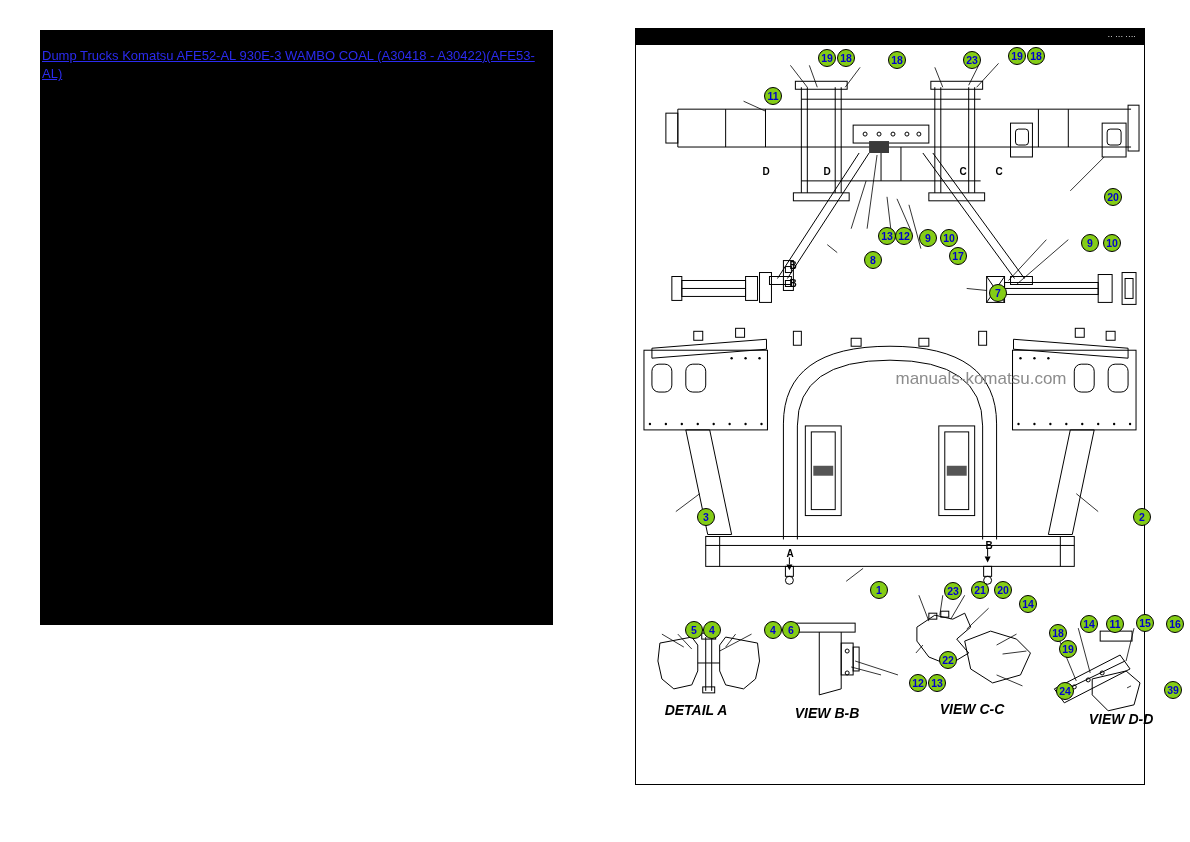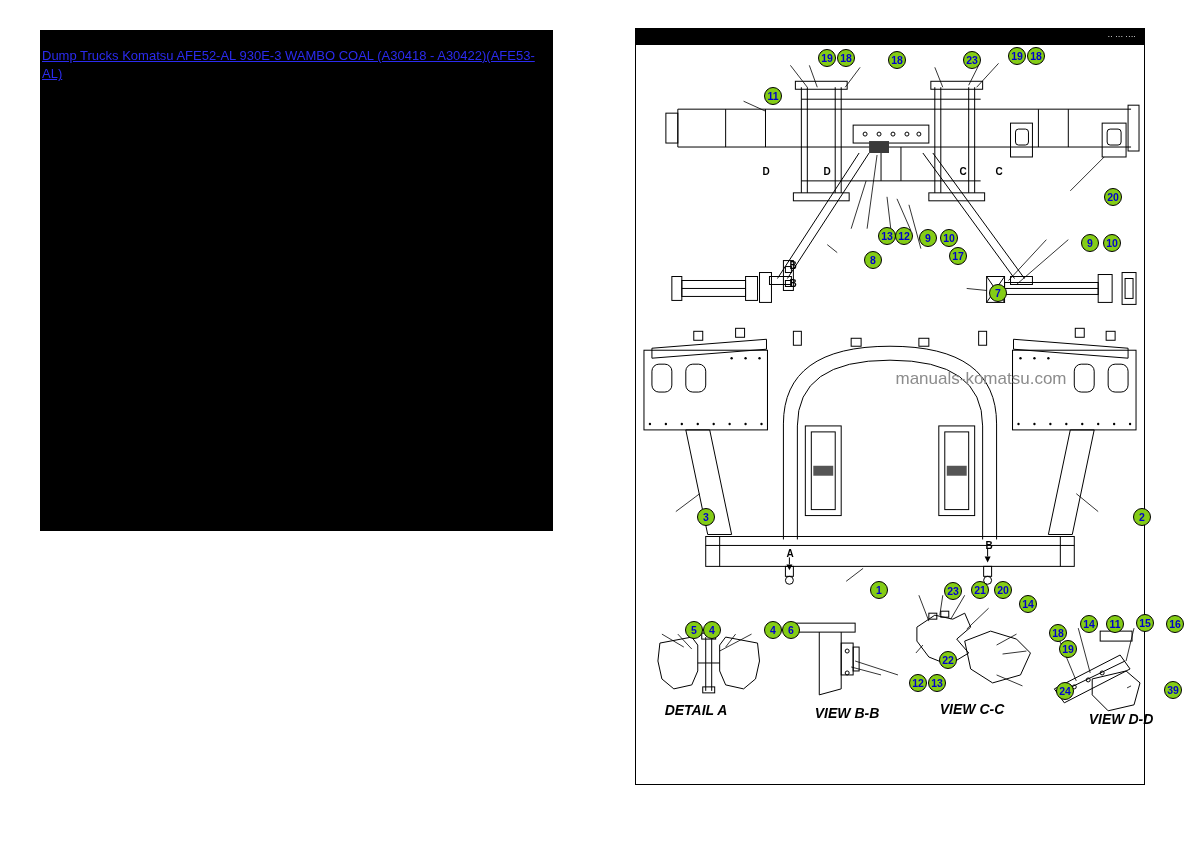--- a/index.html
+++ b/index.html
@@ -1,20 +1,20 @@
 <!DOCTYPE html>
 <html><head>
 <meta charset="utf-8">
 <style>
   * { margin:0; padding:0; box-sizing:border-box; }
   html,body { background:#fff; font-family:"Liberation Sans", sans-serif; }
   .page { position:relative; width:1190px; height:842px; background:#fff; overflow:hidden; }
 
   .left-panel {
-    position:absolute; left:40px; top:30px; width:513px; height:501px;
+    position:absolute; left:40px; top:30px; width:513px; height:595px;
     background:#000; padding:16px 14px 0 2px;
   }
   .manual-link {
     color:#2b2bee; font-size:13px; text-decoration:underline;
     font-family:"Liberation Sans", sans-serif; cursor:pointer; line-height:15px;
   }
 
   .diagram-panel {
     position:absolute; left:635px; top:28px; width:510px; height:757px;
     background:#fff; border:1px solid #000;
@@ -255,21 +255,21 @@
         <div class="callout" style="left: 276px; top: 631px;">22</div>
         <div class="callout" style="left: 246px; top: 654px;">12</div>
         <div class="callout" style="left: 265px; top: 654px;">13</div>
         <div class="callout" style="left: 393px; top: 662px;">24</div>
         <div class="callout" style="left: 417px; top: 595px;">14</div>
         <div class="callout" style="left: 443px; top: 595px;">11</div>
         <div class="callout" style="left: 473px; top: 594px;">15</div>
         <div class="callout" style="left: 503px; top: 595px;">16</div>
         <div class="callout" style="left: 501px; top: 661px;">39</div>
         <div class="view-label" style="left: 60px; top: 681px;">DETAIL A</div>
-        <div class="view-label" style="left: 191px; top: 684px; margin-left: 20px;">VIEW B-B</div>
+        <div class="view-label" style="left: 191px; top: 684px;">VIEW B-B</div>
         <div class="view-label" style="left: 336px; top: 680px;">VIEW C-C</div>
         <div class="view-label" style="left: 461px; top: 690px; margin-left: 24px;">VIEW D-D</div>
         <div class="marker" style="left: 130px; top: 142px;">D</div>
         <div class="marker" style="left: 191px; top: 142px;">D</div>
         <div class="marker" style="left: 327px; top: 142px;">C</div>
         <div class="marker" style="left: 363px; top: 142px;">C</div>
         <div class="marker" style="left: 157px; top: 236px;">B</div>
         <div class="marker" style="left: 157px; top: 254px;">B</div>
         <div class="marker" style="left: 154px; top: 524px;">A</div>
         <div class="marker" style="left: 353px; top: 516px;">B</div>

